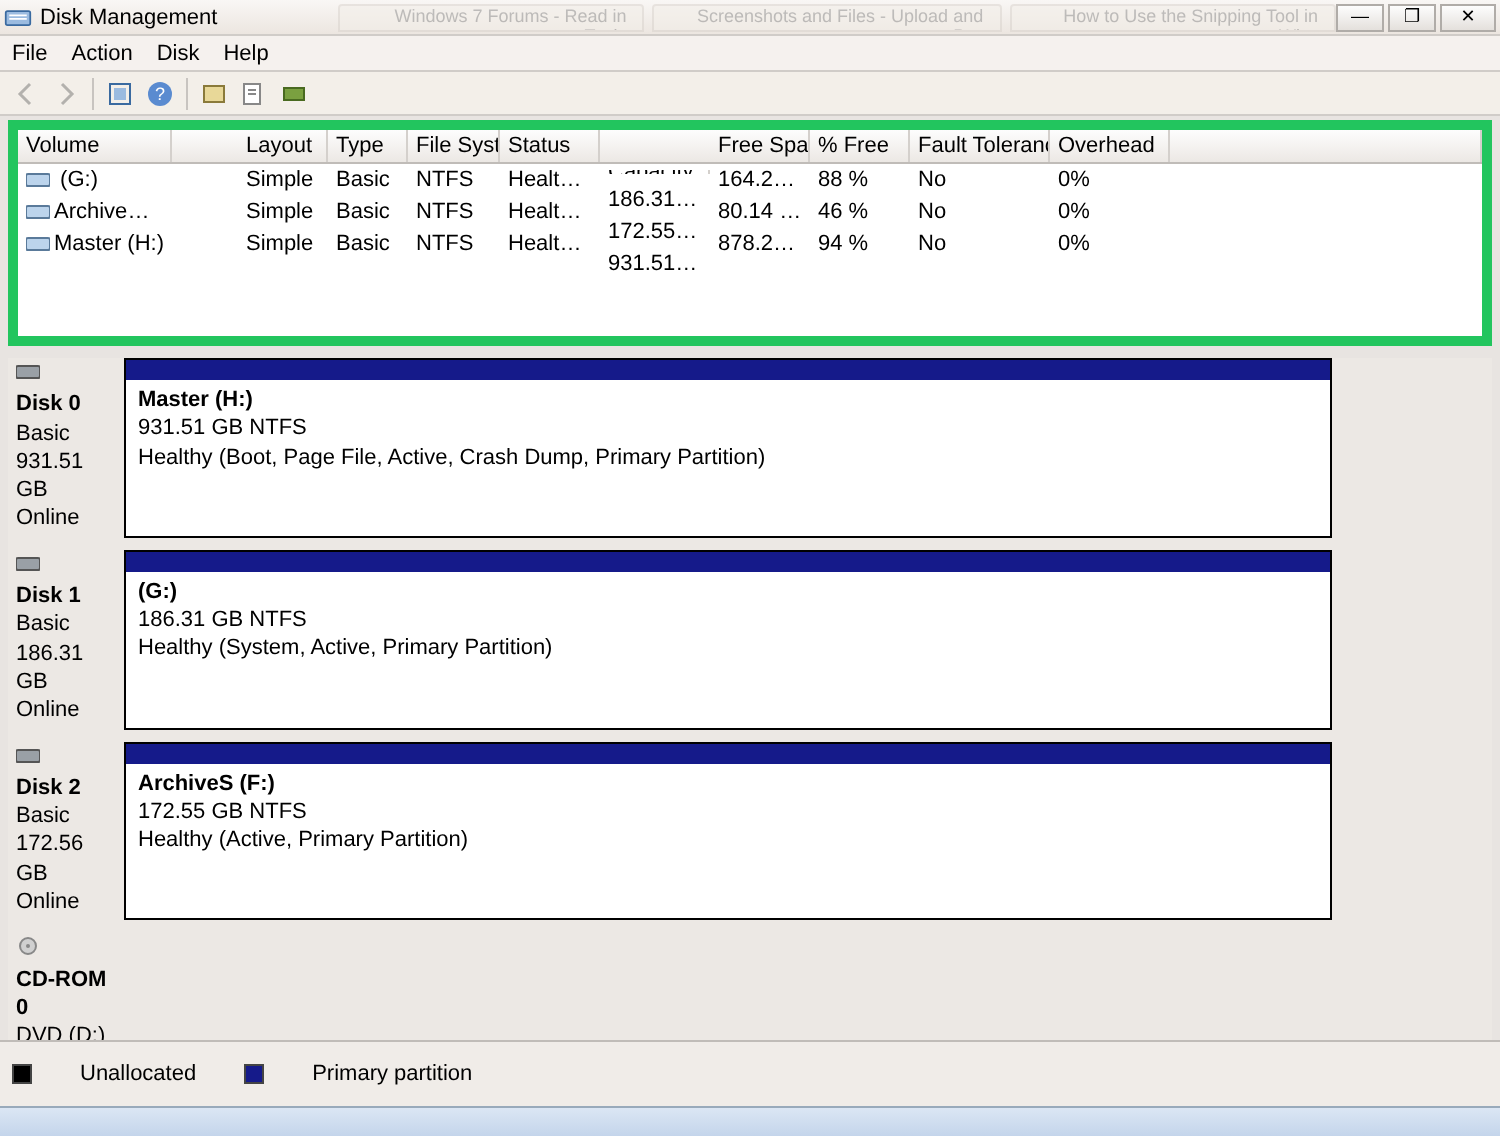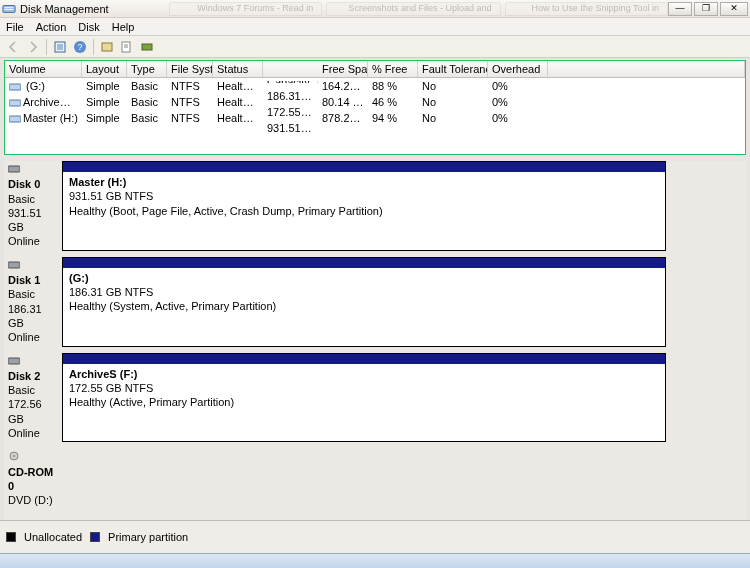--- a/index.html
+++ b/index.html
@@ -19,44 +19,44 @@
   
   .menubar { height:18px; display:flex; align-items:center; gap:12px; padding:0 6px; background:#f5f1ee; border-bottom:1px solid #d0ccc8; }
   .menubar span { cursor:default; }
   
   .toolbar { height:22px; display:flex; align-items:center; gap:2px; padding:0 4px; background:#f3efe9; border-bottom:1px solid #d0ccc8; }
   .toolbtn { width:18px; height:18px; border:1px solid transparent; display:flex; align-items:center; justify-content:center; cursor:default; }
   .toolbtn.disabled { opacity:0.4; }
   .toolsep { width:1px; height:16px; background:#c8c4c0; margin:0 2px; }
 
   
-  .vol-table { border:1px solid #22c55e; margin:2px 4px 0 4px; background:#fff; height:95px; overflow:hidden; }
+  .vol-table { border:5px solid #22c55e; margin:2px 4px 0 4px; background:#fff; height:113px; overflow:hidden; }
   .vt-headrow { display:flex; height:17px; background:linear-gradient(#fdfdfd,#ece8e4); border-bottom:1px solid #c0bcb8; }
   .vt-headrow .hcell { border-right:1px solid #d4d0cc; padding:1px 4px; display:flex; align-items:center; overflow:hidden; white-space:nowrap; cursor:default; }
   .vt-row { display:flex; height:16px; align-items:center; }
   .vt-row .cell { padding:0 4px; overflow:hidden; white-space:nowrap; text-overflow:ellipsis; }
   .vol-icon { width:12px; height:10px; display:inline-block; vertical-align:middle; margin-right:2px; }
 
-  .c-vol { width:77px; } .c-lay { width:45px; } .c-typ { width:40px; } .c-fs { width:46px; }
+  .c-vol { width:77px; } .c-lay { width:45px;margin-left:33px; } .c-typ { width:40px; } .c-fs { width:46px; }
   .c-sta { width:50px; } .c-cap { width:55px;margin-top:20px; } .c-fsp { width:50px; } .c-fpc { width:50px; }
   .c-ft { width:70px; } .c-ov { width:60px; flex:0 0 auto; } .c-rest{ flex:1; }
 
   
   .graph-pane { margin:6px 4px 0 4px; flex:1; background:#ece8e4; overflow:auto; }
   .disk-row { display:flex; margin-bottom:6px; }
   .disk-label { width:58px; padding:2px 4px; line-height:1.3; }
   .disk-label b { display:block; }
   .part-outer { flex:1; margin-right:80px; border:1px solid #000; background:#fff; }
   .part-header { height:10px; background:#151a8a; }
   .part-body { padding:3px 6px 6px 6px; line-height:1.3; }
   .part-body b { display:block; }
   .cdrom .disk-label { }
   
   
-  .legend { height:20px; border-top:1px solid #c0bcb8; padding:16px 6px; display:flex; align-items:center; gap:8px; background:#f0ece8; }
+  .legend { height:20px; border-top:1px solid #c0bcb8; padding:16px 6px; display:flex; align-items:center; gap:24px; background:#f0ece8; }
   .swatch { width:10px; height:10px; border:1px solid #444; }
   .sw-unalloc { background:#000; }
   .sw-primary { background:#151a8a; }
 
   
   .taskbar-strip { height:15px; background:linear-gradient(#dbe6f4,#c4d5eb); border-top:1px solid #9ab; }
 
   svg { display:block; }
 </style>
 </head>

